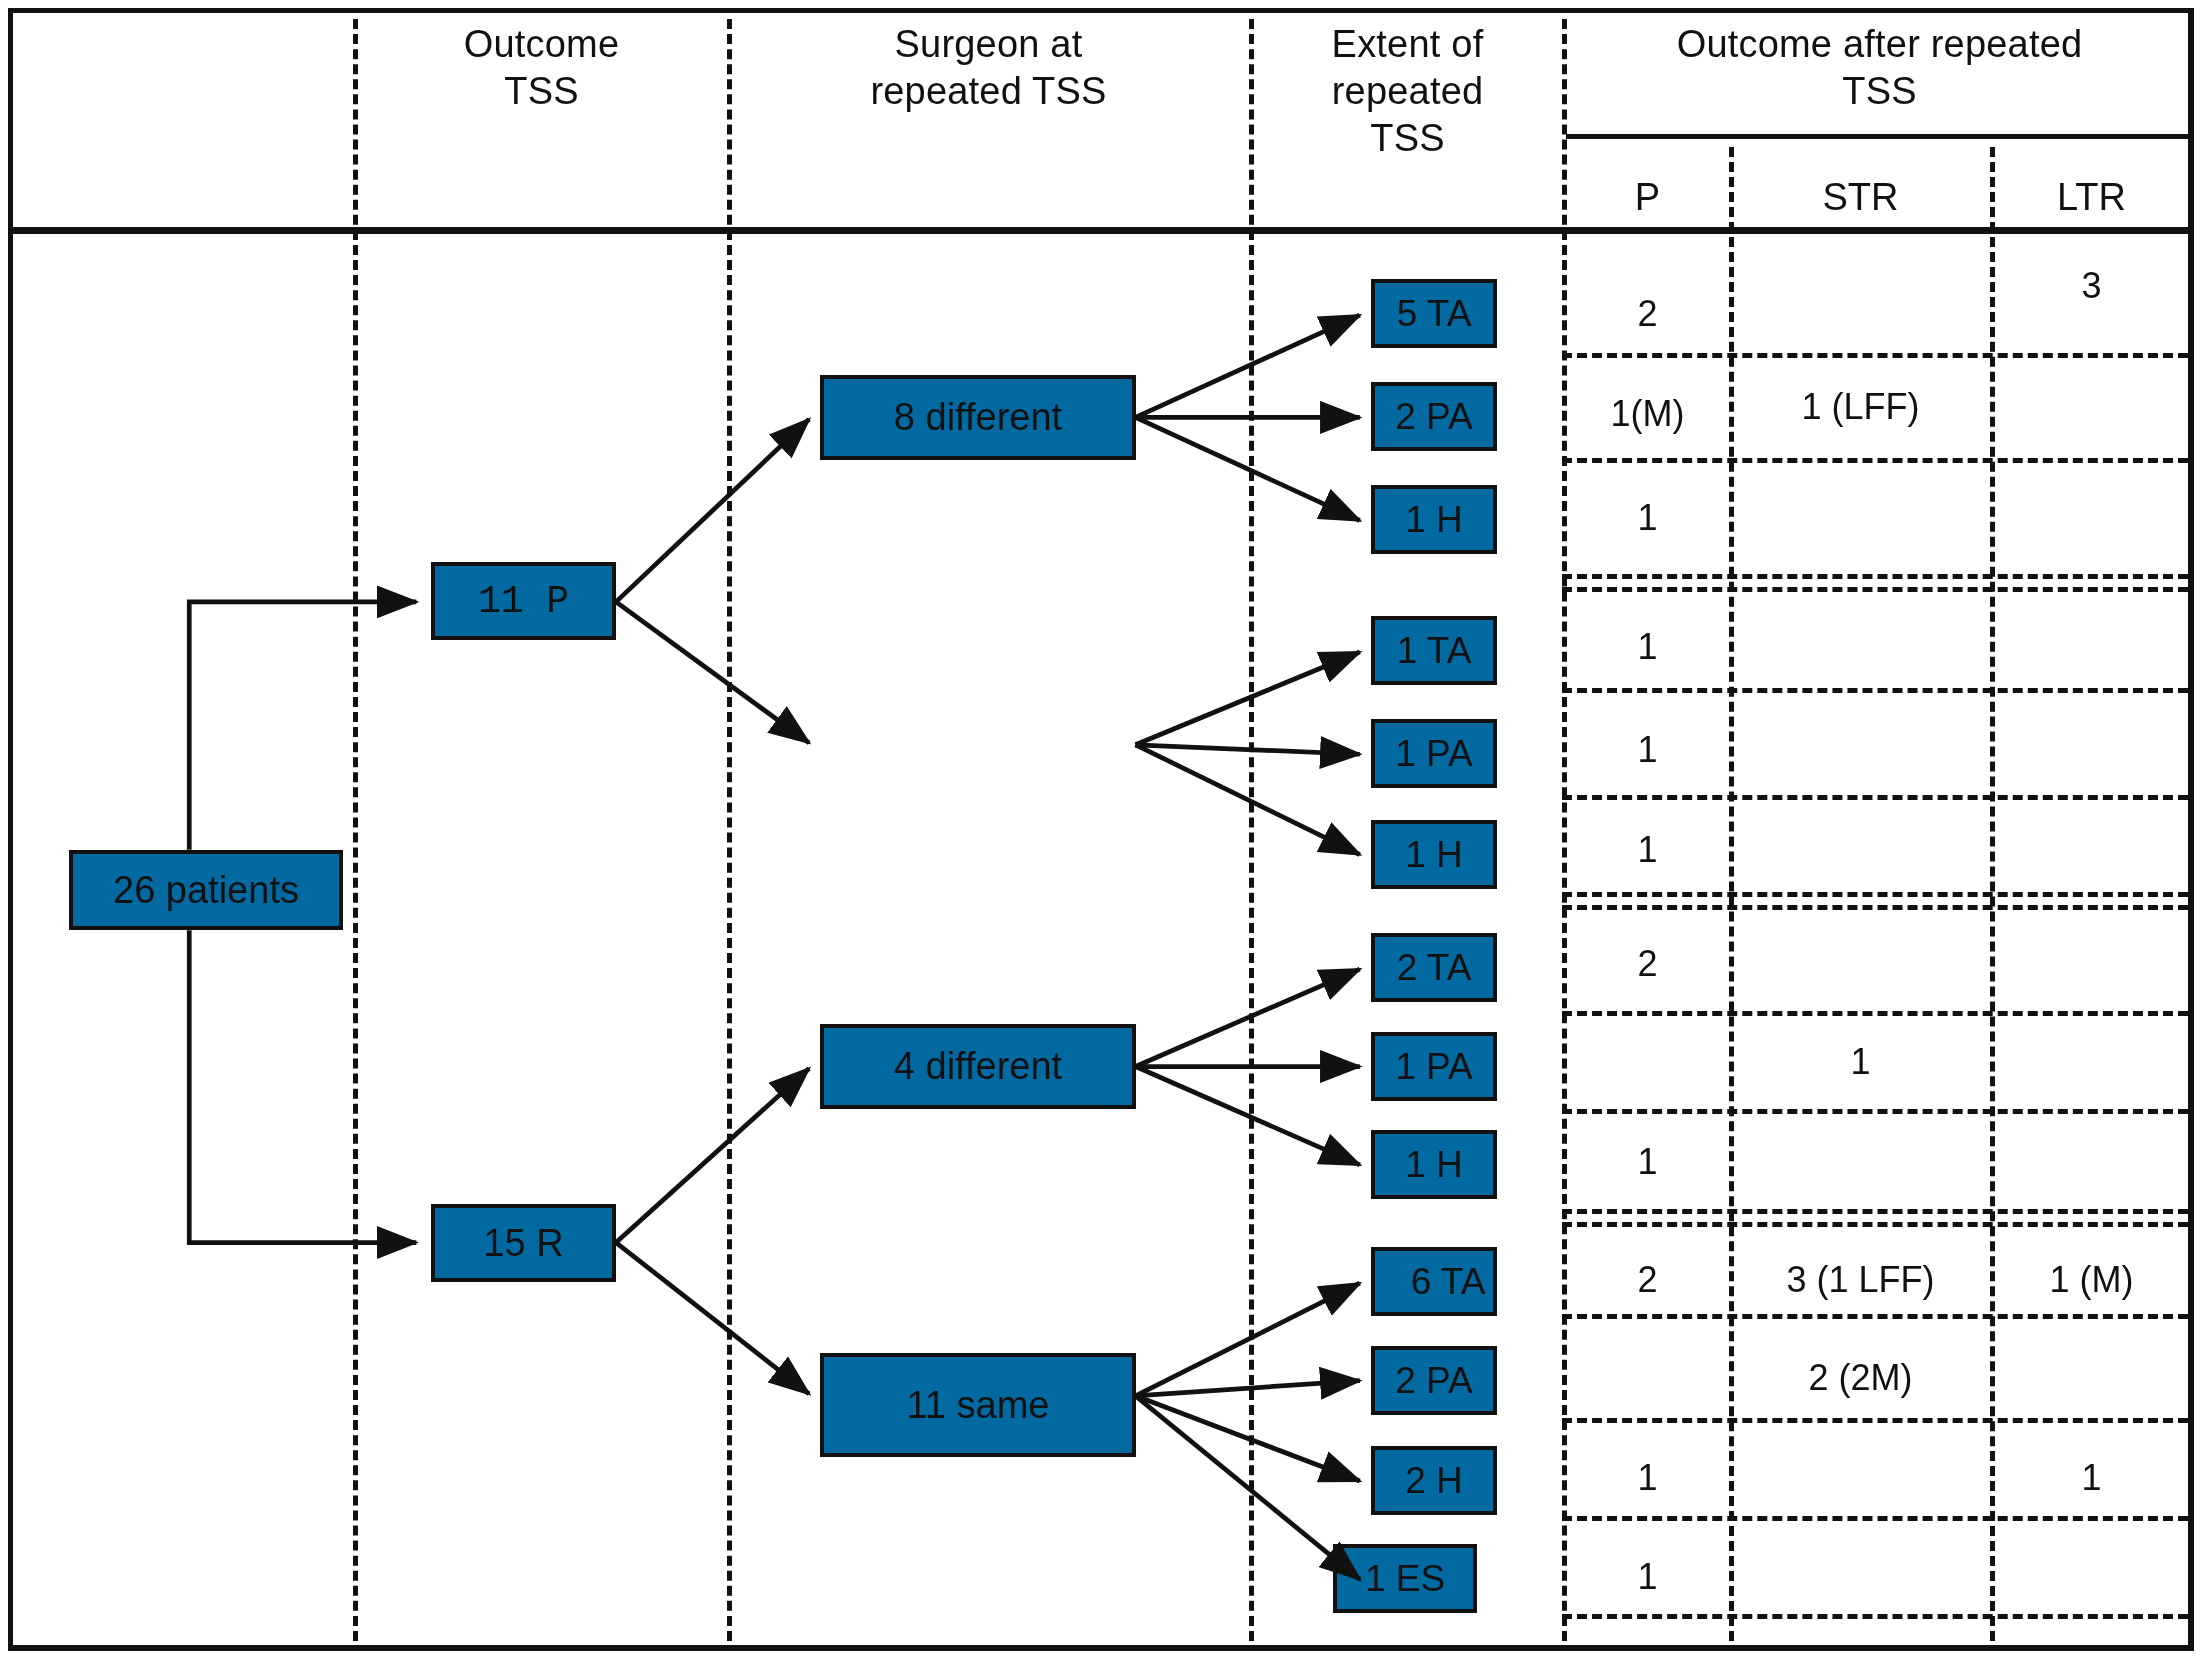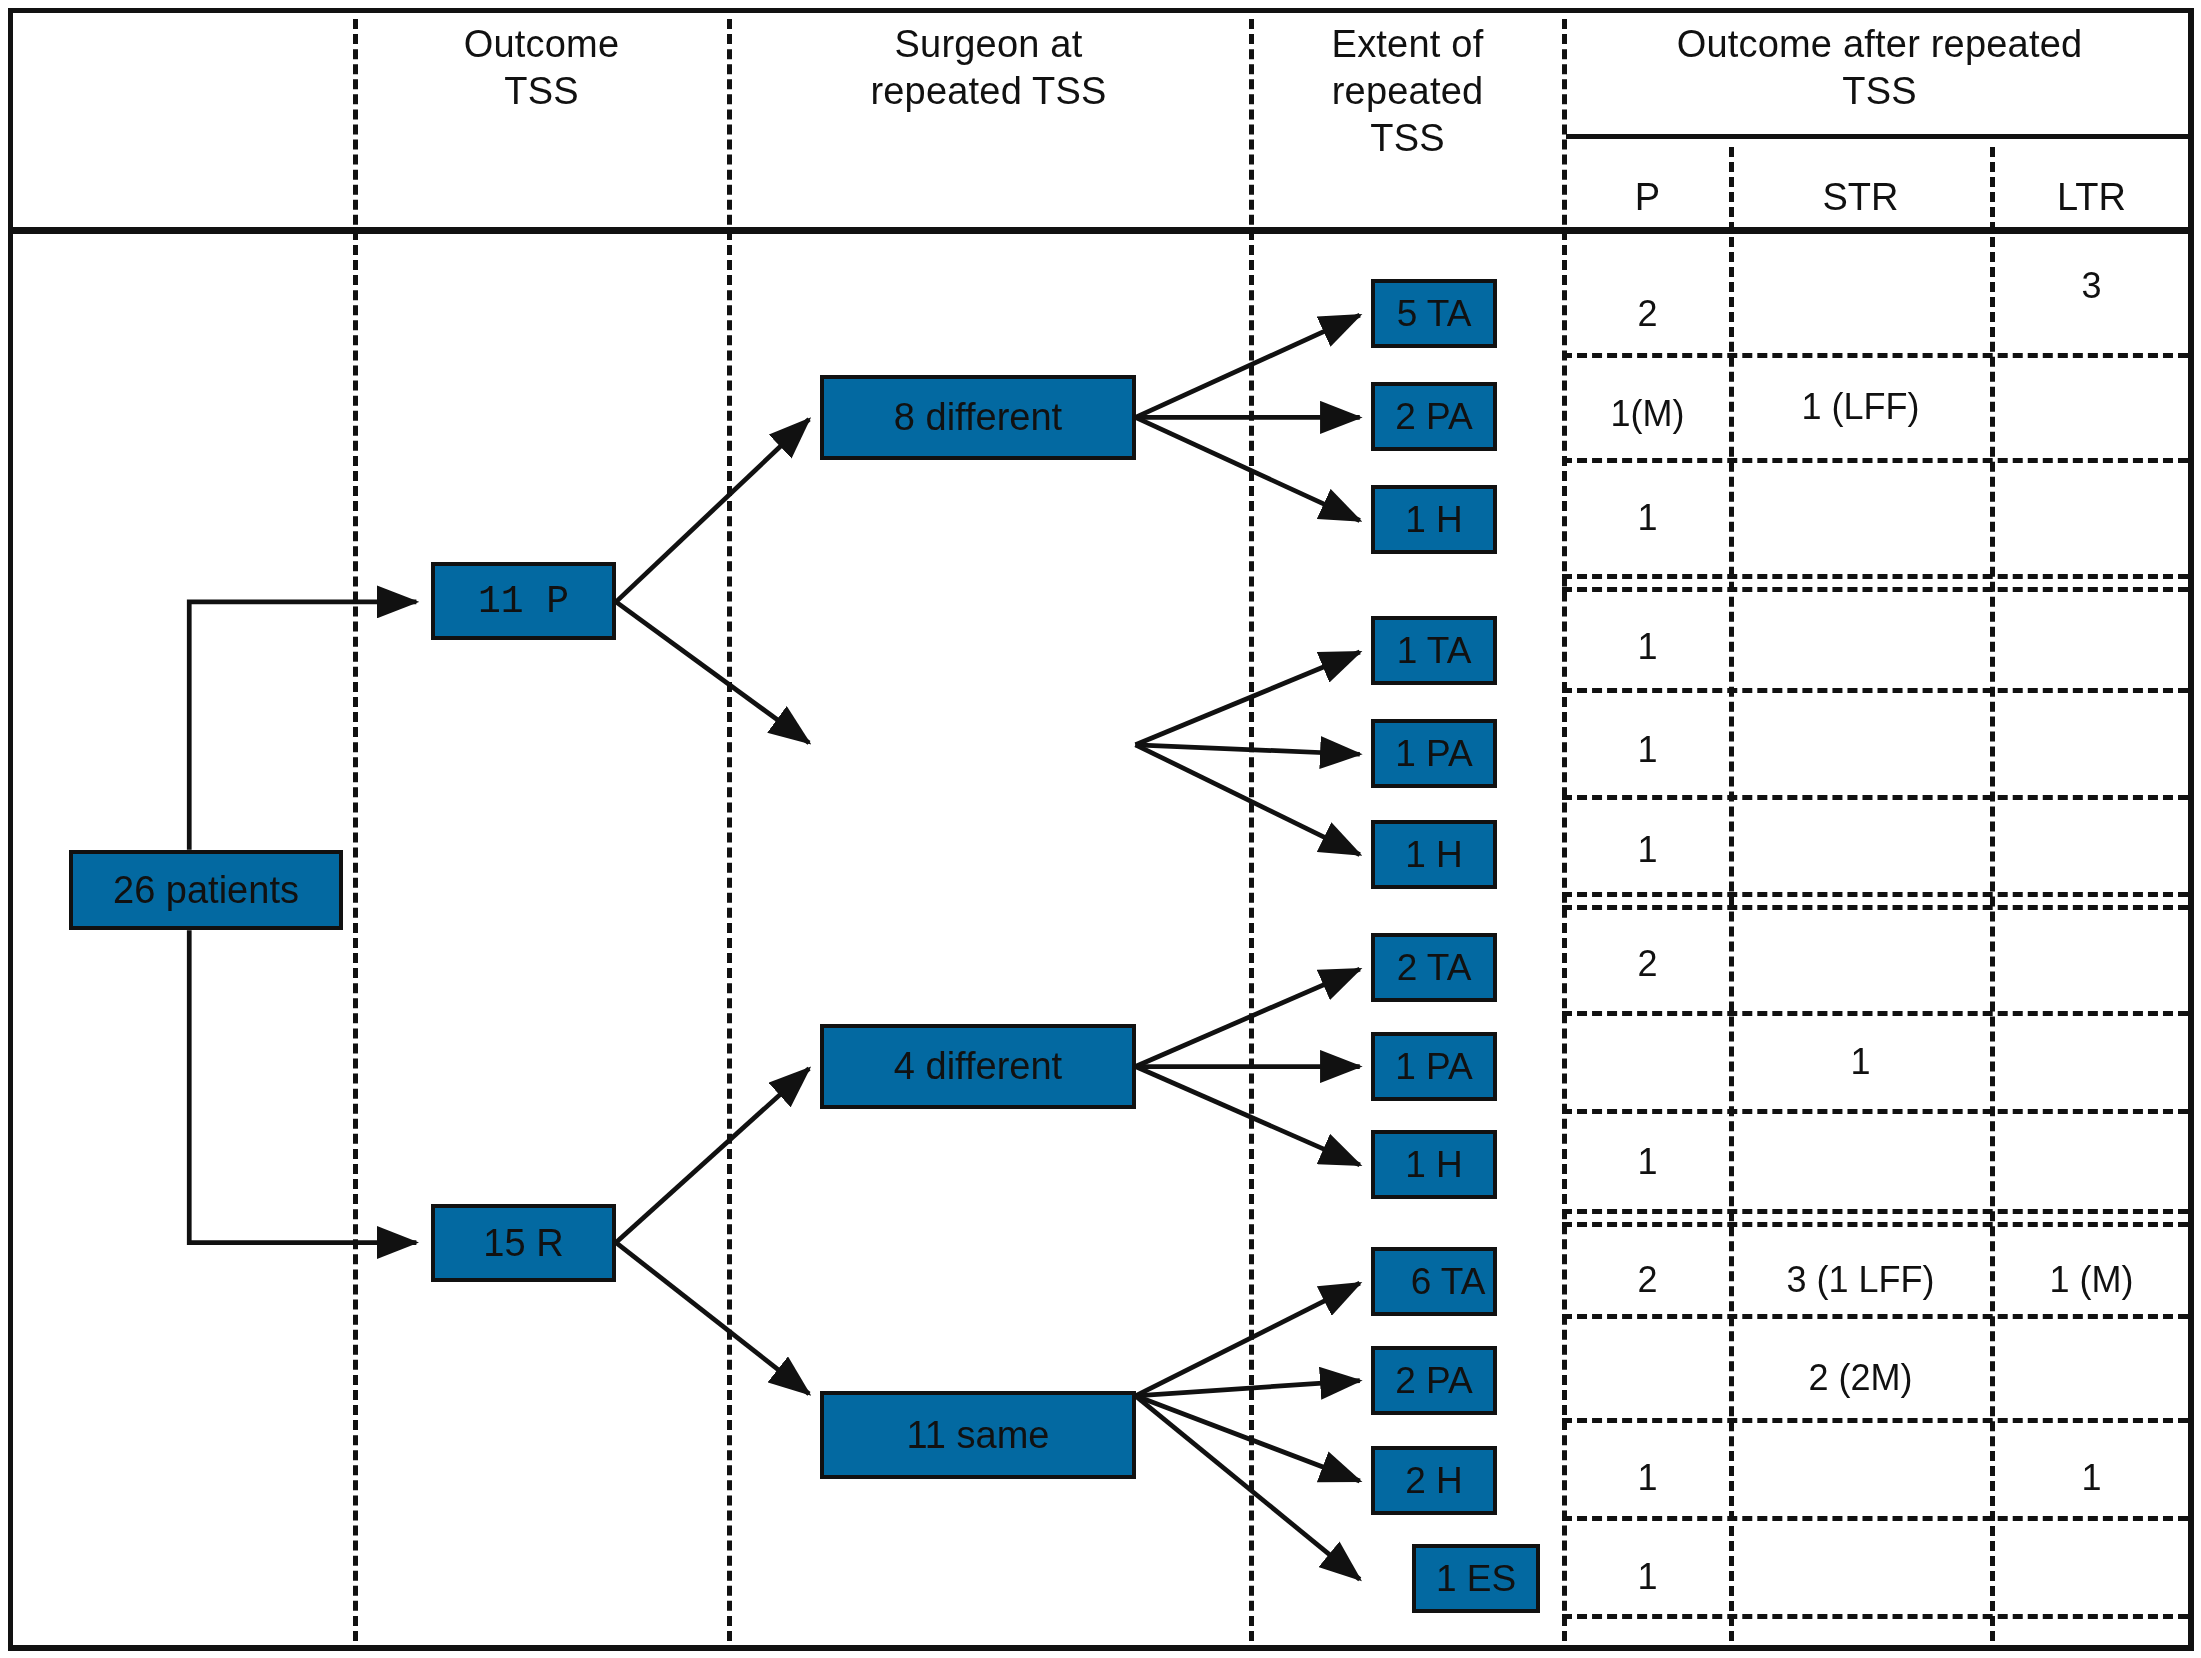--- a/index.html
+++ b/index.html
@@ -133,38 +133,38 @@
 
   <div class="fbox" style="left:431px;top:562px;width:185px;height:78px;font-family:Liberation Mono, monospace;">11 P</div>
 
   <div class="fbox" style="left:431px;top:1204px;width:185px;height:78px;">15 R</div>
 
   <div class="fbox" style="left:820px;top:375px;width:316px;height:85px;">8 different</div>
 
 
   <div class="fbox" style="left:820px;top:1024px;width:316px;height:85px;">4 different</div>
 
-  <div class="fbox" style="left:820px;top:1353px;width:316px;height:88px;margin-top:38px;">11 same</div>
+  <div class="fbox" style="left:820px;top:1353px;width:316px;height:104px;">11 same</div>
 
   <div class="fbox small" style="left:1371px;top:279px;width:126px;height:69px;">5 TA</div>
   <div class="fbox small" style="left:1371px;top:382px;width:126px;height:69px;">2 PA</div>
   <div class="fbox small" style="left:1371px;top:485px;width:126px;height:69px;">1 H</div>
 
   <div class="fbox small" style="left:1371px;top:616px;width:126px;height:69px;">1 TA</div>
   <div class="fbox small" style="left:1371px;top:719px;width:126px;height:69px;">1 PA</div>
   <div class="fbox small" style="left:1371px;top:820px;width:126px;height:69px;">1 H</div>
 
   <div class="fbox small" style="left:1371px;top:933px;width:126px;height:69px;">2 TA</div>
   <div class="fbox small" style="left:1371px;top:1032px;width:126px;height:69px;">1 PA</div>
   <div class="fbox small" style="left:1371px;top:1130px;width:126px;height:69px;">1 H</div>
 
   <div class="fbox small" style="left:1371px;top:1247px;width:126px;height:69px;padding-left:28px;">6 TA</div>
   <div class="fbox small" style="left:1371px;top:1346px;width:126px;height:69px;">2 PA</div>
   <div class="fbox small" style="left:1371px;top:1446px;width:126px;height:69px;">2 H</div>
-  <div class="fbox small" style="left:1412px;top:1544px;width:128px;height:69px;">1 ES</div>
+  <div class="fbox small" style="left:1333px;top:1544px;width:144px;height:69px;">1 ES</div>
 
   <svg class="overlay" viewBox="0 0 2326 1752">
     <defs>
       <marker id="ah" markerWidth="9" markerHeight="7" refX="8.4" refY="3.5" orient="auto" markerUnits="strokeWidth">
         <polygon points="0,0 9,3.5 0,7" fill="#111"></polygon>
       </marker>
     </defs>
     <g stroke="#111" stroke-width="5" fill="none">
 
       <path d="M 200 898 L 200 636 L 440 636" marker-end="url(#ah)"></path>

